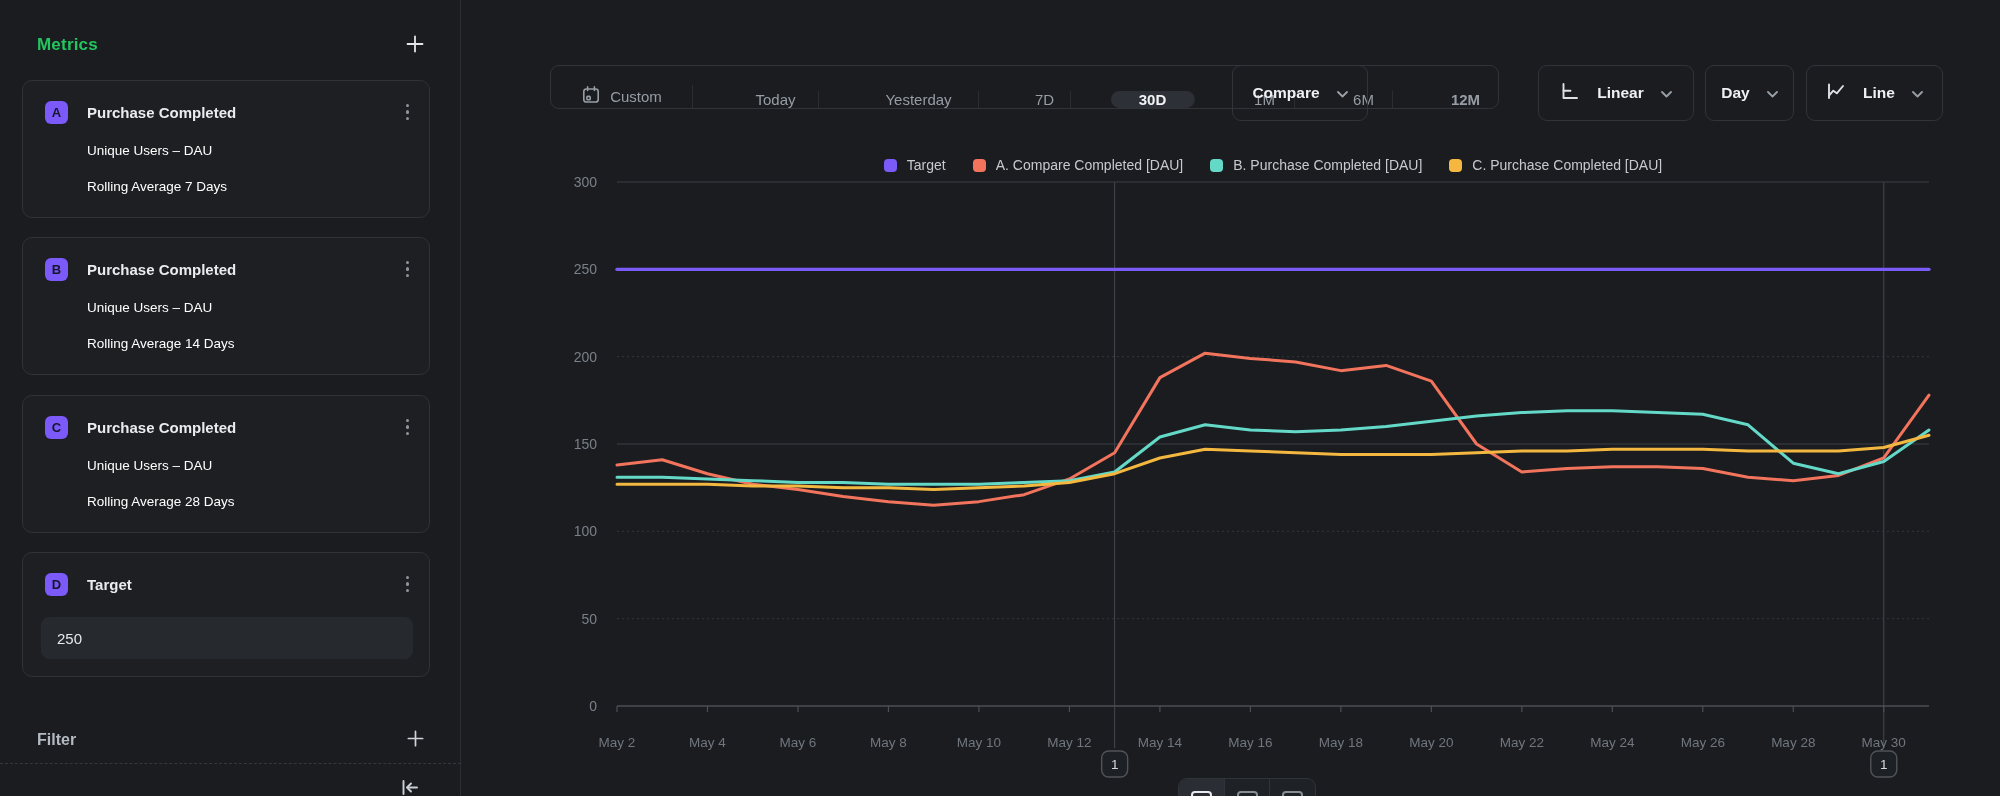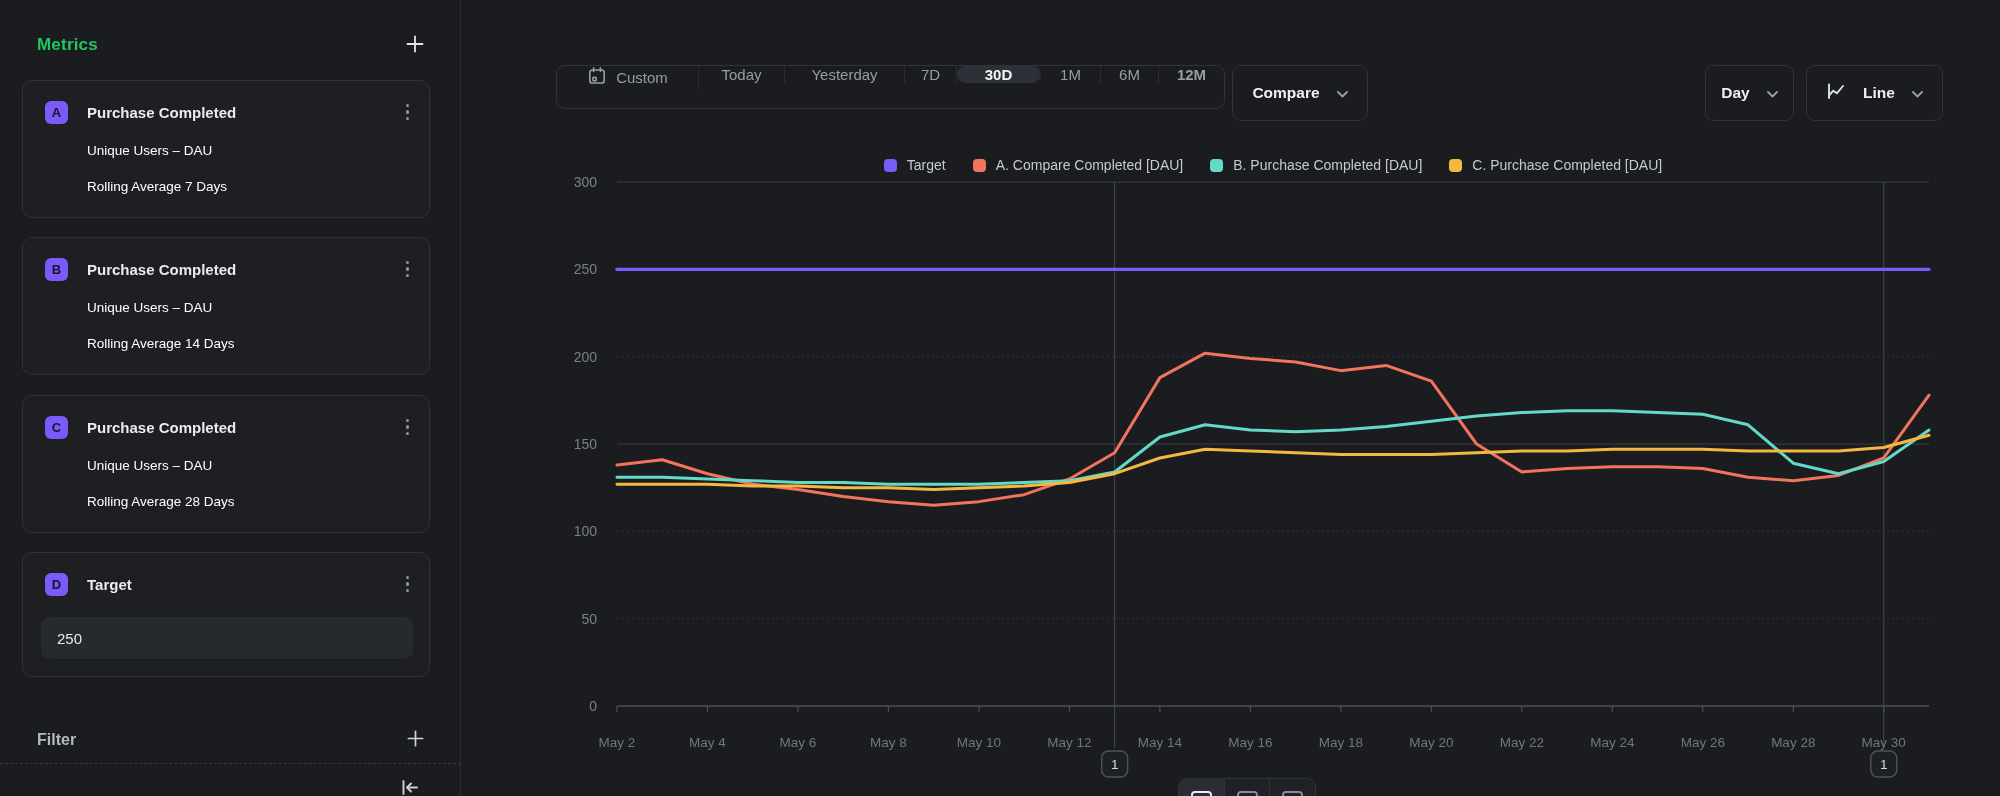--- a/index.html
+++ b/index.html
@@ -53,23 +53,23 @@
   
   .main { position:absolute; left:461px; top:0; width:1539px; height:796px; }
   .toolbar-btn {
     position:absolute; top:65px; height:56px;
     border:1px solid #303338; border-radius:9px; background:transparent;
     display:flex; align-items:center; justify-content:center; gap:17px;
     color:#eef0f2; font-size:15.5px; font-weight:700; cursor:pointer;
     font-family:"Liberation Sans", sans-serif;
   }
   .range-group {
-    position:absolute; left:95px; top:65px; height:44px;
+    position:absolute; left:89px; top:65px; height:44px;
     border:1px solid #303338; border-radius:9px;
-    display:flex; align-items:flex-start; overflow:hidden;
+    display:flex; align-items:flex-end; overflow:hidden;gap:40px;
   }
   .range-cell {
     display:flex; align-items:center; justify-content:center; gap:9px;
     font-size:15px; color:#979da5; cursor:pointer; background:transparent; border:none;
     border-right:1px solid #2b2e31; font-family:"Liberation Sans", sans-serif;
   }
   .range-cell:last-child { border-right:none;font-weight:bold; }
   .range-cell.sel { background:#2d3037; color:#f2f3f5; font-weight:700; border-radius:16px; }
   .legend {
     position:absolute; left:156px; top:151px; width:1312px; height:28px;
@@ -224,20 +224,34 @@
 
   <button class="toolbar-btn" style="left:771px; width:136px">
     <span>Compare</span>
     <span>
       <svg width="11" height="7" viewBox="0 0 11 7">
           <path d="M1 1l4.5 4.5L10 1" stroke="#9aa0a8" stroke-width="1.8" fill="none" stroke-linecap="round" stroke-linejoin="round"></path>
         </svg>
     </span>
   </button>
 
+  <button class="toolbar-btn" style="left:1077px; width:156px">
+    <span>
+      <svg width="20" height="20" viewBox="0 0 20 20" fill="none" stroke="#dde0e4" stroke-width="1.9" stroke-linecap="round" stroke-linejoin="round">
+        <path d="M3.5 3v14h13.5"></path>
+          <path d="M3.5 9.8h7"></path>
+      </svg>
+    </span>
+    <span>Linear</span>
+    <span>
+      <svg width="11" height="7" viewBox="0 0 11 7">
+          <path d="M1 1l4.5 4.5L10 1" stroke="#9aa0a8" stroke-width="1.8" fill="none" stroke-linecap="round" stroke-linejoin="round"></path>
+        </svg>
+    </span>
+  </button>
 
   <button class="toolbar-btn" style="left:1244px; width:89px">
     <span>Day</span>
     <span>
       <svg width="11" height="7" viewBox="0 0 11 7">
           <path d="M1 1l4.5 4.5L10 1" stroke="#9aa0a8" stroke-width="1.8" fill="none" stroke-linecap="round" stroke-linejoin="round"></path>
         </svg>
     </span>
   </button>
 

